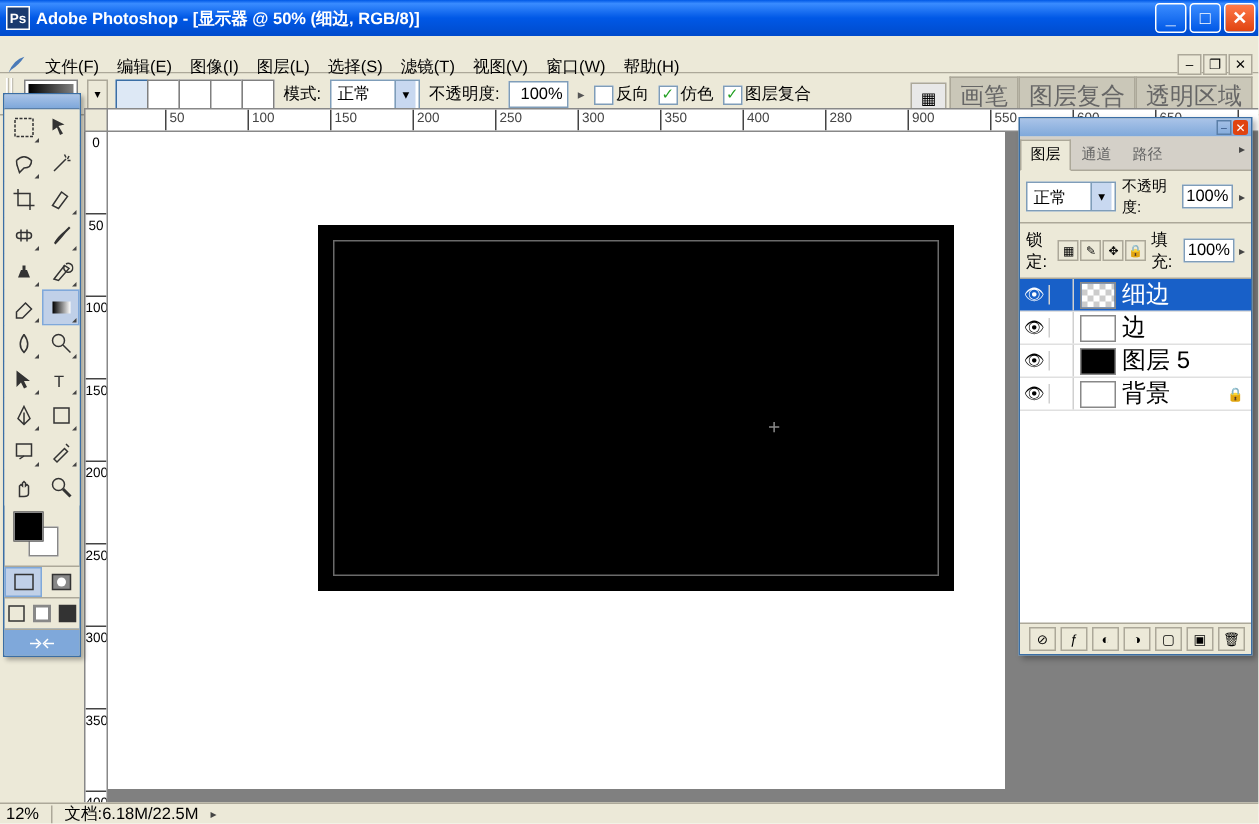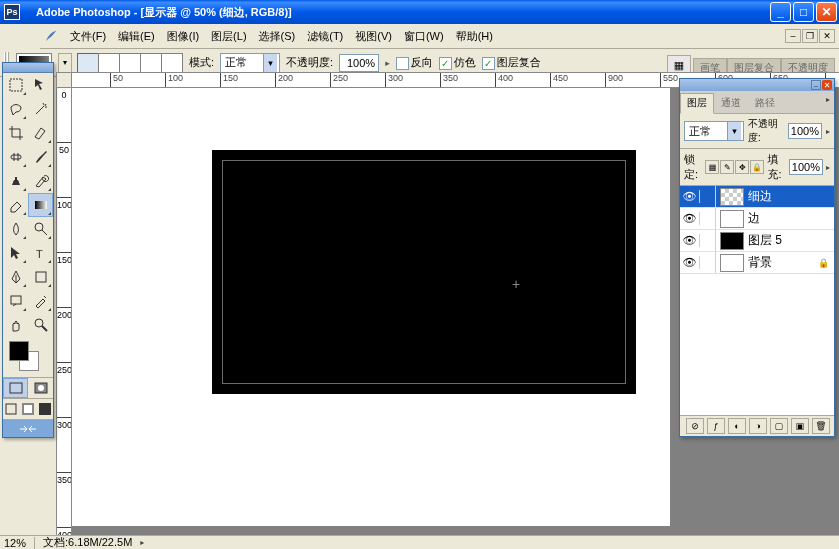--- a/index.html
+++ b/index.html
@@ -1,28 +1,28 @@
 <!DOCTYPE html>
 <html><head>
 <meta charset="utf-8">
 <style>
 * { margin: 0; padding: 0; box-sizing: border-box; font-family: "Microsoft YaHei", "SimSun", sans-serif; font-size: 11px; }
 body { background: #ece9d8; width: 839px; height: 549px; overflow: hidden; position: relative; }
 
 
 .titlebar { height: 24px; background: linear-gradient(to bottom, #0058e6 0%, #3a8cff 10%, #0058e6 50%, #004bcc 100%); display: flex; align-items: center; padding: 0 2px 0 4px; color: #fff; font-weight: bold; }
 .titlebar .ps-icon { width: 16px; height: 16px; background: #1a3a6e; border: 1px solid #fff; margin-right: 4px; display:flex; align-items:center; justify-content:center; font-size:9px;}
-.titlebar .title { flex: 1; margin-left: 12px; }
+.titlebar .title { flex: 1; }
 .winbtns { display: flex; gap: 2px; }
 .winbtn { width: 21px; height: 20px; border: 1px solid #fff; border-radius: 3px; display: flex; align-items: center; justify-content: center; color: #fff; font-weight: bold; font-size: 12px; }
 .winbtn.min, .winbtn.max { background: linear-gradient(to bottom, #3a8cff, #0058e6); }
 .winbtn.close { background: linear-gradient(to bottom, #ff7a4a, #e04310); }
 
 
-.menubar { height: 20px; background: #ece9d8; display: flex; align-items: center; padding: 12px 4px; border-bottom: 1px solid #aca899; margin-left: 40px; }
+.menubar { height: 20px; background: #ece9d8; display: flex; align-items: flex-start; padding: 12px 4px; border-bottom: 1px solid #aca899; }
 .menubar .feather { width: 14px; height: 14px; margin-right: 6px; }
 .menu-item { padding: 1px 6px; display: flex; align-items: center; gap: 2px; cursor: default; }
 .menubar .doc-winbtns { margin-left: auto; display: flex; gap: 1px; }
 .doc-winbtn { width: 16px; height: 14px; border: 1px solid #aca899; background: #ece9d8; display:flex; align-items:center; justify-content:center; font-size:9px;}
 
 
 .optionsbar { height: 28px; background: #ece9d8; border-bottom: 1px solid #aca899; display: flex; align-items: center; padding: 0 4px; gap: 6px; }
 .grip { width: 6px; height: 22px; background: linear-gradient(to right, #fff 0, #fff 1px, #aca899 1px, #aca899 2px, transparent 2px); background-size: 3px 100%; }
 .tool-preview { width: 36px; height: 20px; background: #fff; border: 1px solid #808080; display: flex; align-items: center; justify-content: center; }
 .tool-preview .grad { width: 30px; height: 14px; background: linear-gradient(to right, #000, #808080); }
@@ -31,21 +31,21 @@
 .grad-type-btn { width: 22px; height: 20px; border: 1px solid #808080; background: #fff; margin-left:-1px;}
 .grad-type-btn.sel { border: 1px solid #3a6ea5; background:#dde8f5;}
 .opt-label { color: #000; }
 .select-field { height: 20px; border: 1px solid #7f9db9; background: #fff; padding: 0 16px 0 4px; display: flex; align-items: center; position: relative; min-width: 60px;}
 .select-field::after { content: "▾"; position: absolute; right: 2px; font-size: 9px; background:#c8d8f0; width:13px; text-align:center; border-left:1px solid #7f9db9; top:0; bottom:0; line-height:18px;}
 .num-input { width: 40px; height: 18px; border: 1px solid #7f9db9; background:#fff; padding: 0 3px; display:flex; align-items:center; justify-content:flex-end;}
 .arrow-r { font-size:9px; color:#555;}
 .checkbox { width: 13px; height: 13px; border: 1px solid #7f9db9; background: #fff; display: inline-flex; align-items: center; justify-content: center; color: #22a022; font-size: 10px; margin-right: 2px; vertical-align:middle;}
 .dock-well { margin-left: auto; display: flex; align-items: flex-end; gap: 0; height: 28px; }
 .dock-icon { width: 24px; height: 22px; border: 1px solid #aca899; background:#e8e8e8; margin-right:2px; display:flex; align-items:center; justify-content:center;}
-.dock-tab { padding: 2px 6px; background: #cac7b8; border: 1px solid #aca899; border-bottom:none; color:#666; font-size:10px;}
+.dock-tab { padding: 2px 6px; background: #cac7b8; border: 1px solid #aca899; border-bottom:none; color:#666; font-size:16px;}
 
 
 .ruler-h { position: absolute; top: 72px; left: 56px; right: 0; height: 16px; background: #fff; border-bottom: 1px solid #888; border-top:1px solid #888; display:flex; overflow:hidden;}
 .ruler-tick { position:relative; width:55px; border-right:1px solid #444; height:100%; padding-left:2px; font-size:9px; color:#444;}
 .ruler-v { position: absolute; top: 88px; left: 56px; width: 16px; bottom: 14px; background: #fff; border-right:1px solid #888; border-left:1px solid #888; overflow:hidden;}
 .ruler-v .tick { height:55px; border-bottom:1px solid #444; font-size:9px; padding-top:2px; text-align:center;}
 .ruler-corner { position:absolute; top:72px; left:56px; width:16px; height:16px; background:#ece9d8; border:1px solid #888; z-index:2;}
 
 
 .toolbox { position: absolute; top: 62px; left: 2px; width: 52px; background: #ece9d8; border: 1px solid #3a6ea5; box-shadow: 2px 2px 3px rgba(0,0,0,.3);}
@@ -91,21 +91,21 @@
 .lock-icons { display:flex; gap:1px;}
 .lock-icon { width:14px; height:14px; border:1px solid #aca899; display:flex; align-items:center; justify-content:center; font-size:8px;}
 .layer-list { background:#fff; min-height:230px; border-bottom:1px solid #aca899;}
 .layer-row { display:flex; align-items:center; height:22px; border-bottom:1px solid #e0e0e0;}
 .layer-row.sel { background:#1860c8; color:#fff;}
 .layer-eye { width:20px; display:flex; justify-content:center; border-right:1px solid #d0d0d0;}
 .layer-link { width:16px; border-right:1px solid #d0d0d0; height:100%;}
 .layer-thumb { width:24px; height:18px; border:1px solid #888; margin:0 4px; background:#fff;}
 .layer-thumb.checker { background: repeating-conic-gradient(#ccc 0 25%, #fff 0 50%) 0 0/8px 8px;}
 .layer-thumb.black { background:#000;}
-.layer-name { flex:1; font-size:12px;}
+.layer-name { flex:1; font-size:16px;}
 .layer-lock { width:16px; font-size:9px;}
 .panel-footer { display:flex; justify-content:flex-end; padding:2px 4px; gap:3px; background:#ece9d8;}
 .pf-btn { width:18px; height:16px; border:1px solid #aca899; background:#ece9d8; display:flex; align-items:center; justify-content:center; font-size:9px;}
 
 .chev { font-size:8px; color:#444;}
 </style>
 </head>
 <body>
 
 <div class="titlebar">
@@ -178,36 +178,36 @@
       <span>100%</span>
     </div>
   <span class="arrow-r">▸</span>
   <label><span class="checkbox"></span><span>反向</span></label>
   <label><span class="checkbox">✓</span><span>仿色</span></label>
   <label><span class="checkbox">✓</span><span>图层复合</span></label>
   <div class="dock-well">
     <div class="dock-icon">▦</div>
     <div class="dock-tab">画笔</div>
     <div class="dock-tab">图层复合</div>
-    <div class="dock-tab">不透明度</div>
+    <div class="dock-tab">透明区域</div>
   </div>
 </div>
 
 <div class="ruler-corner"></div>
 <div class="ruler-h" id="ruler-h">
     <div class="ruler-tick">0</div>
     <div class="ruler-tick">50</div>
     <div class="ruler-tick">100</div>
     <div class="ruler-tick">150</div>
     <div class="ruler-tick">200</div>
     <div class="ruler-tick">250</div>
     <div class="ruler-tick">300</div>
     <div class="ruler-tick">350</div>
     <div class="ruler-tick">400</div>
-    <div class="ruler-tick">450</div>
+    <div class="ruler-tick">280</div>
     <div class="ruler-tick">900</div>
     <div class="ruler-tick">550</div>
     <div class="ruler-tick">600</div>
     <div class="ruler-tick">650</div>
   </div>
 <div class="ruler-v" id="ruler-v">
     <div class="tick">0</div>
     <div class="tick">50</div>
     <div class="tick">100</div>
     <div class="tick">150</div>

